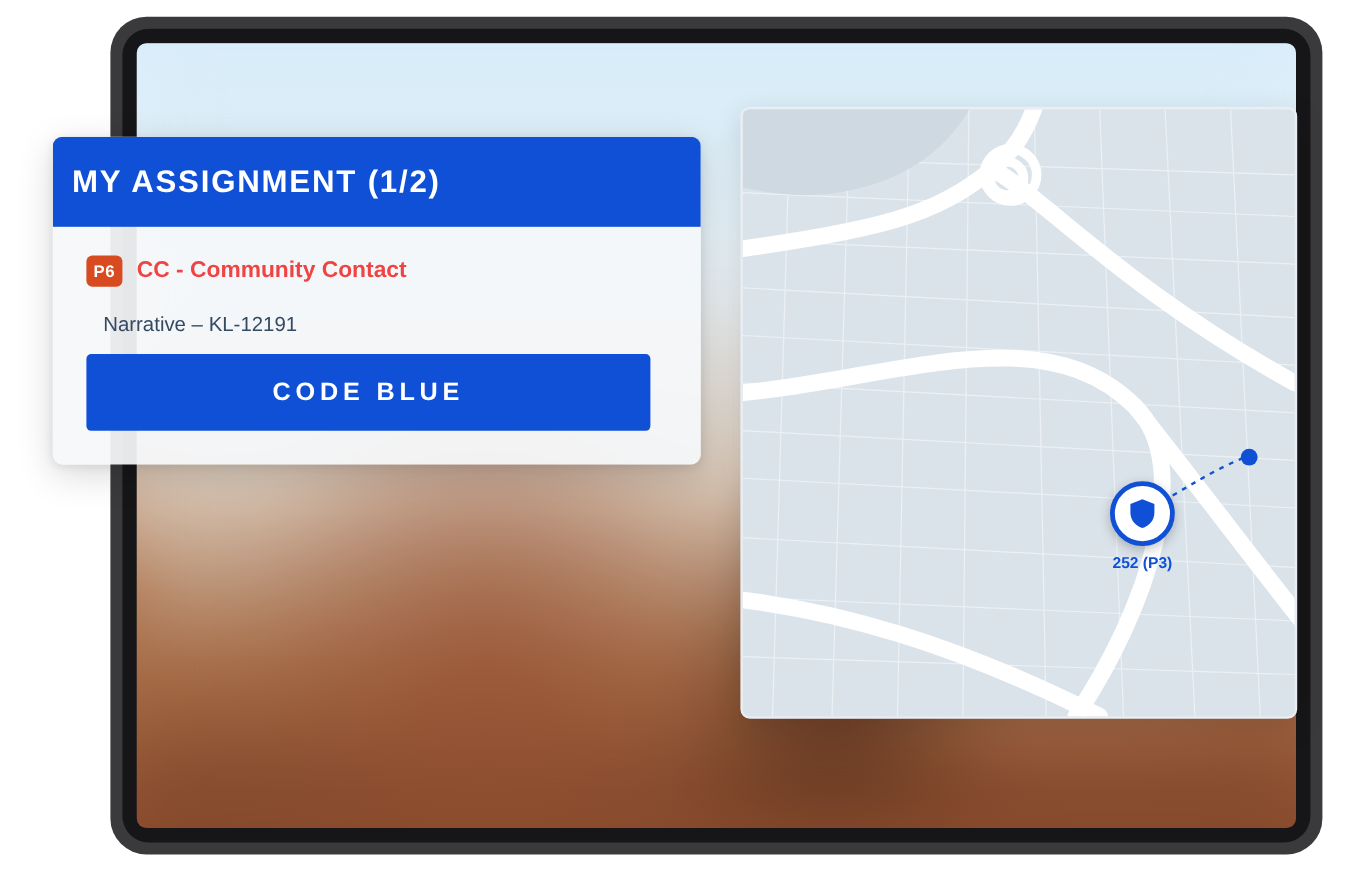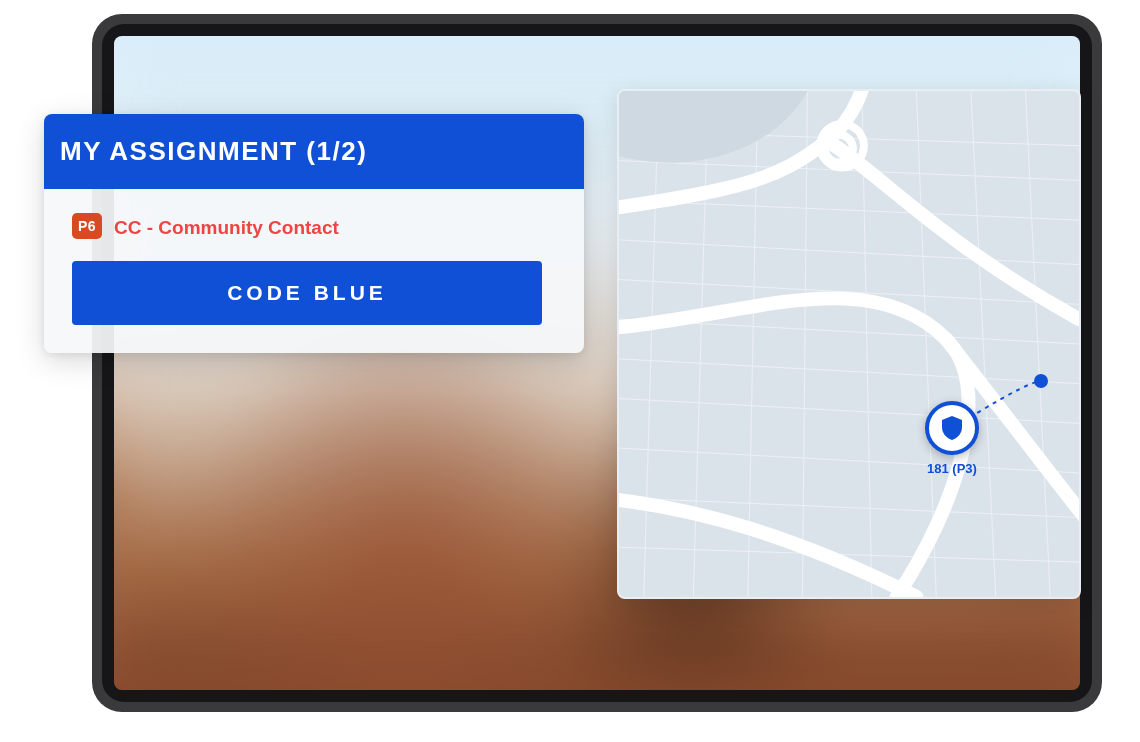--- a/index.html
+++ b/index.html
@@ -63,21 +63,21 @@
       padding: 22px 16px;
       font-size: 26px;
       font-weight: 800;
       letter-spacing: 1.5px;
     }
     .card-body {
       padding: 24px 28px 28px 28px;
     }
     .incident-row {
       display: flex;
-      align-items: flex-end;
+      align-items: center;
       gap: 12px;
       margin-bottom: 22px;
     }
     .priority-badge {
       background: #d84a1f;
       color: #ffffff;
       font-weight: 700;
       font-size: 14px;
       border-radius: 5px;
       width: 30px;
@@ -226,26 +226,27 @@
 
     <path d="M338 338 C 370 320, 400 300, 424 292" stroke="#1050d6" stroke-width="2" stroke-dasharray="4 5" fill="none"></path>
   </svg>
   <div class="map-dot"></div>
   <div class="unit-marker">
     <div class="unit-circle">
       <svg width="24" height="26" viewBox="0 0 24 26">
         <path d="M12 1 L22 5 V12 C22 19 17 23.5 12 25 C7 23.5 2 19 2 12 V5 Z" fill="#1050d6"></path>
       </svg>
     </div>
-    <div class="unit-label">181 (P3)</div>
+    <div class="unit-label">252 (P3)</div>
   </div>
 </div>
 
 <div class="assignment-card">
   <div class="card-header">MY ASSIGNMENT (1/2)</div>
   <div class="card-body">
     <div class="incident-row">
       <div class="priority-badge">P6</div>
       <div class="incident-title">CC - Community Contact</div>
     </div>
+    <div class="narrative-label">Narrative – KL-12191</div>
     <button class="action-button">CODE BLUE</button>
   </div>
 </div>
 
 </body></html>

